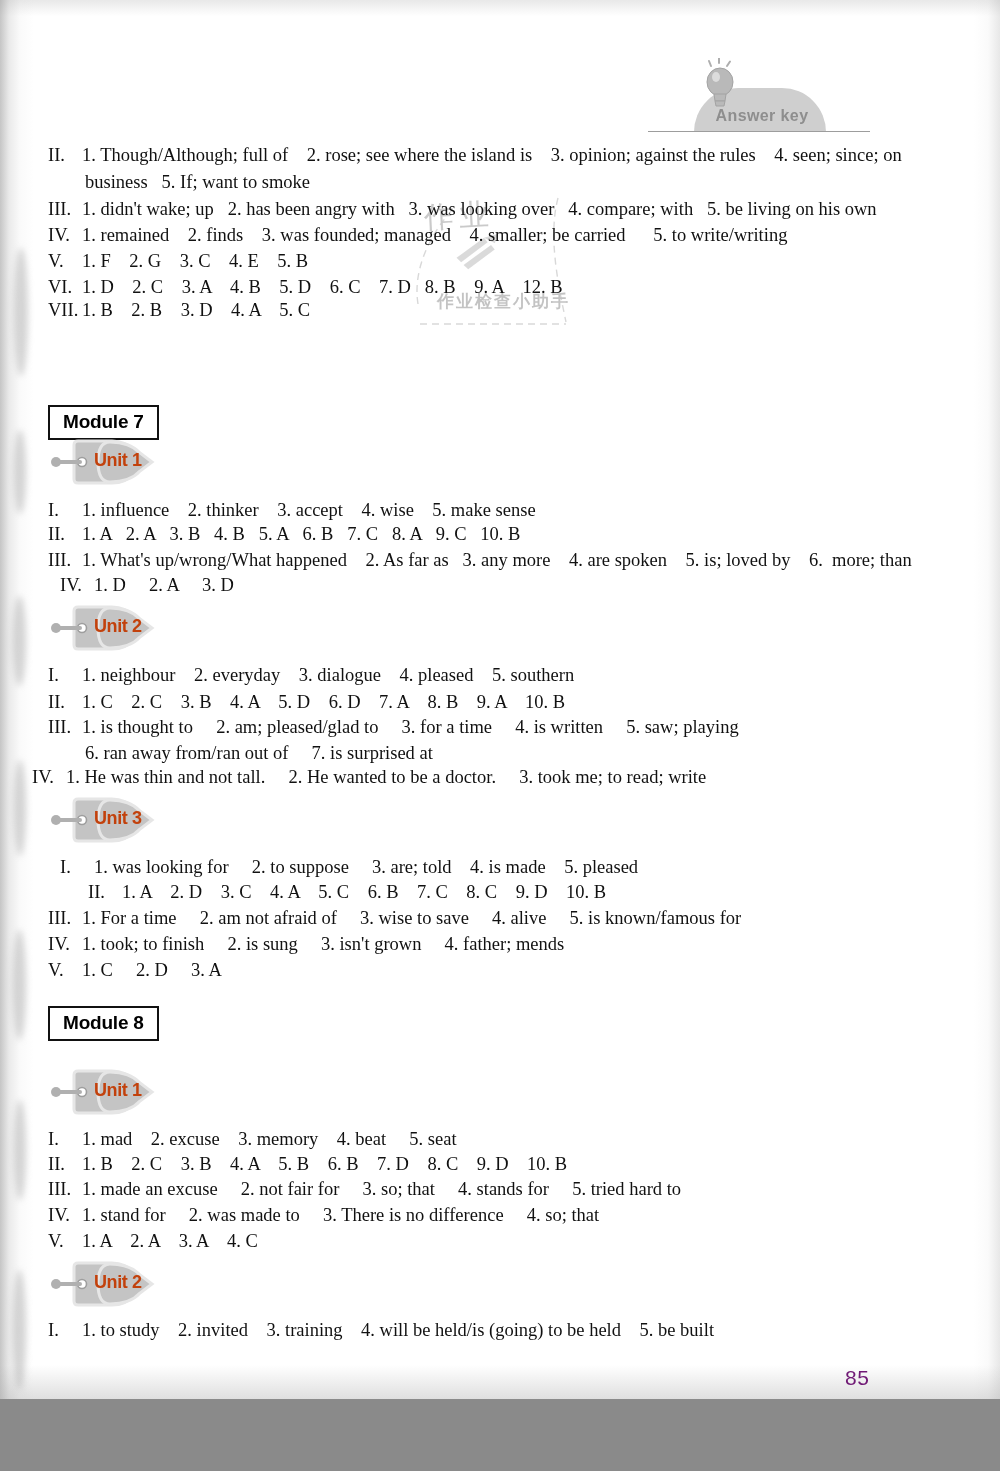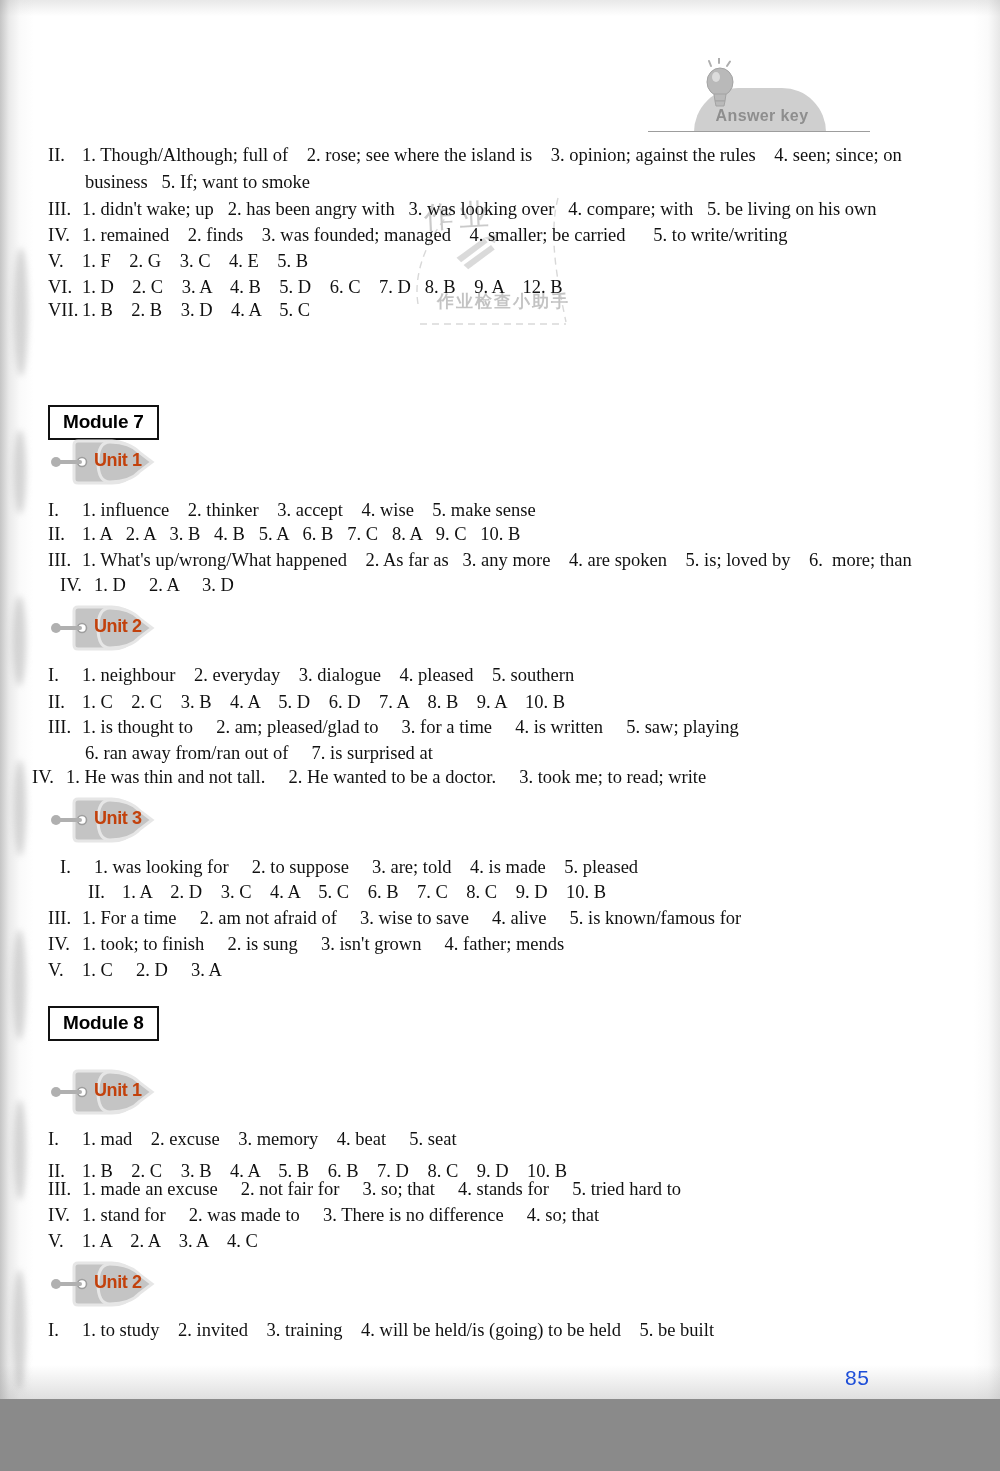--- a/index.html
+++ b/index.html
@@ -170,21 +170,21 @@
     display: inline-block;
     width: 34px;
   }
 
   
   .page-number {
     position: absolute;
     left: 845px; top: 1366px;
     font-family: "Liberation Sans", "DejaVu Sans", sans-serif;
     font-size: 21px;
-    color: #1d4ed8;
+    color: #701a75;
     letter-spacing: 0.5px;
   }
 </style>
 </head>
 <body>
 
 <div id="page">
 
   <div class="scan-top"></div>
   <div class="scan-edge-left"></div>
@@ -298,21 +298,21 @@
             <path d="M30 4 L64 4 Q78 4 86 14 L96 25 L86 36 Q78 46 64 46 L30 46 Q26 46 26 42 L26 8 Q26 4 30 4 Z"></path>
             <path d="M62 5 Q82 5 92 16 L104 25 L92 34 Q82 45 62 45 Q50 45 50 25 Q50 5 62 5 Z"></path>
           </g>
           <circle cx="34" cy="25" r="4.5" fill="#ffffff" stroke="#9e9e9e" stroke-width="1.6"></circle>
           <line x1="10" y1="25" x2="32" y2="25" stroke="#b0b0b0" stroke-width="4" stroke-linecap="round"></line>
           <circle cx="8" cy="25" r="5" fill="#b0b0b0"></circle>
         </svg>
         <div class="unit-tag-label">Unit 1</div>
       </div>
       <div class="ans-line" style="top: 1127px; left: 48px;"><span class="rn">I.</span><span>1. mad    2. excuse    3. memory    4. beat     5. seat</span></div>
-      <div class="ans-line" style="top: 1152px; left: 48px; margin-top: 7px;"><span class="rn">II.</span><span>1. B    2. C    3. B    4. A    5. B    6. B    7. D    8. C    9. D    10. B</span></div>
+      <div class="ans-line" style="top: 1152px; left: 48px;"><span class="rn">II.</span><span>1. B    2. C    3. B    4. A    5. B    6. B    7. D    8. C    9. D    10. B</span></div>
       <div class="ans-line" style="top: 1177px; left: 48px;"><span class="rn">III.</span><span>1. made an excuse     2. not fair for     3. so; that     4. stands for     5. tried hard to</span></div>
       <div class="ans-line" style="top: 1203px; left: 48px;"><span class="rn">IV.</span><span>1. stand for     2. was made to     3. There is no difference     4. so; that</span></div>
       <div class="ans-line" style="top: 1229px; left: 48px;"><span class="rn">V.</span><span>1. A    2. A    3. A    4. C</span></div>
       <div class="unit-tag" style="left: 48px; top: 1259px;">
         <svg width="120" height="50" viewBox="0 0 120 50">
           <g stroke="#e6e6e6" stroke-width="3" fill="#c4c4c4">
             <path d="M30 4 L64 4 Q78 4 86 14 L96 25 L86 36 Q78 46 64 46 L30 46 Q26 46 26 42 L26 8 Q26 4 30 4 Z"></path>
             <path d="M62 5 Q82 5 92 16 L104 25 L92 34 Q82 45 62 45 Q50 45 50 25 Q50 5 62 5 Z"></path>
           </g>
           <circle cx="34" cy="25" r="4.5" fill="#ffffff" stroke="#9e9e9e" stroke-width="1.6"></circle>

